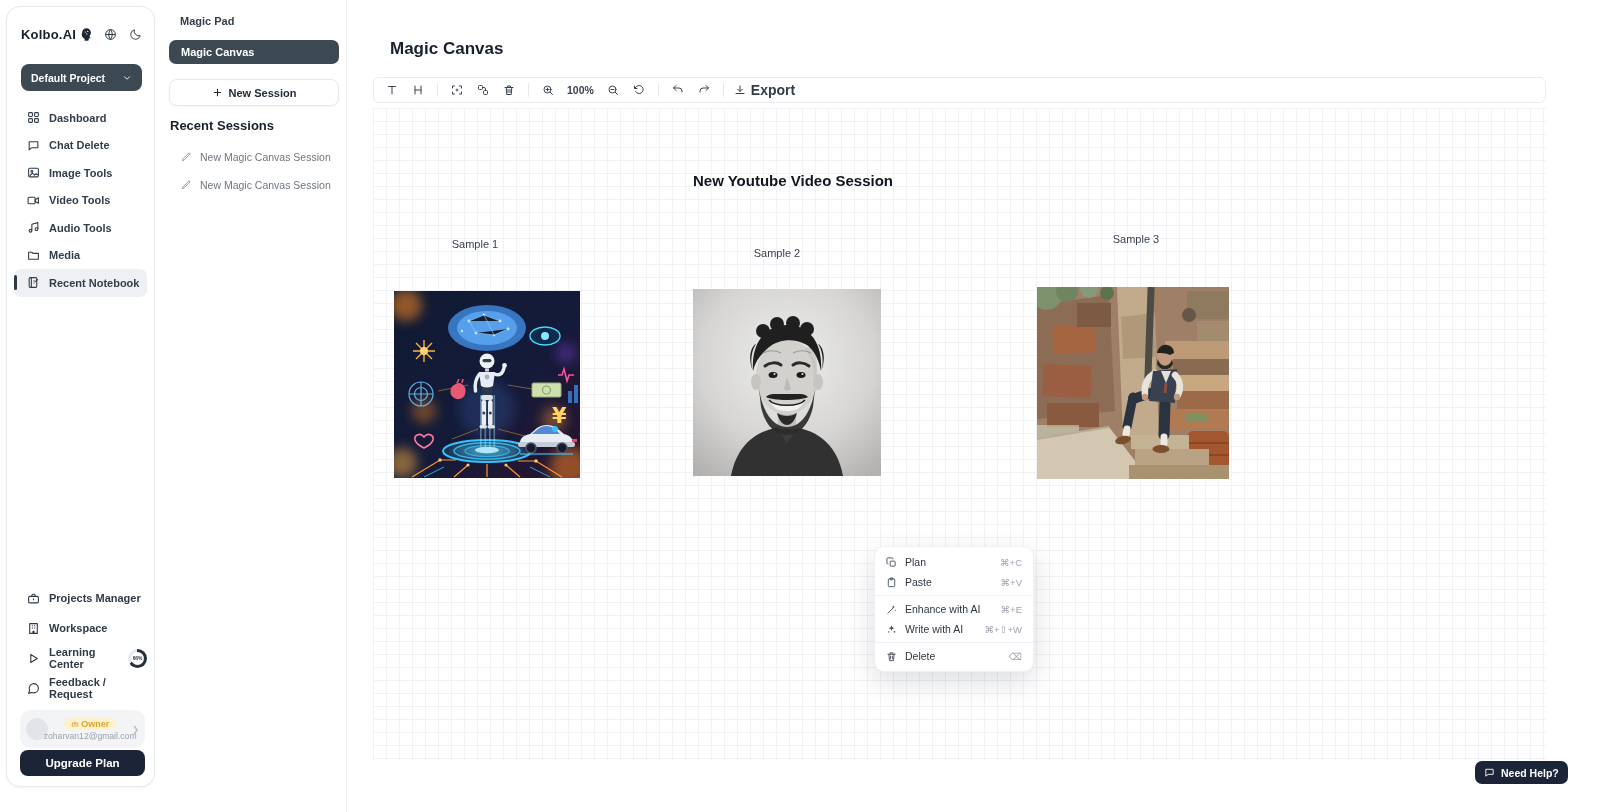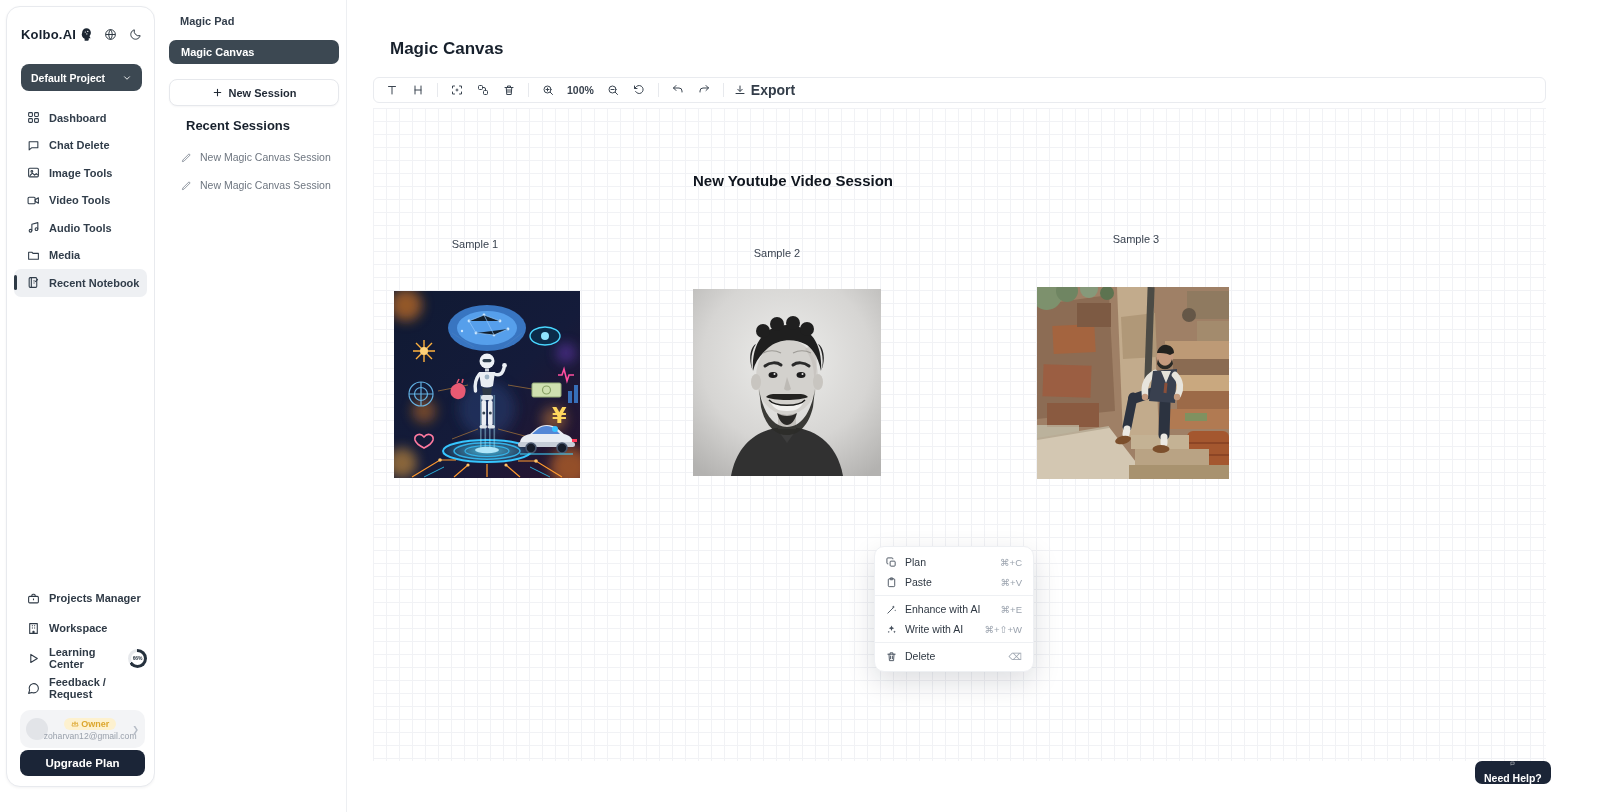--- a/index.html
+++ b/index.html
@@ -56,22 +56,22 @@
               border-right:1px solid #edeff2; }
   .magic-pad { position:absolute; left:25px; top:15px; font-size:11px; font-weight:600; color:#333e4b; cursor:pointer;text-align:center; }
   .magic-canvas-pill { position:absolute; left:14px; top:40px; width:170px; height:24px; background:#3c4852;
                        border-radius:7px; color:#fff; font-size:11px; font-weight:700; display:flex;
                        align-items:center; padding:0 12px; cursor:pointer; }
   .new-session { position:absolute; left:14px; top:79px; width:170px; height:27px; background:#fff;
                  border:1px solid #e6e8ec; border-radius:8px; font-size:11px; font-weight:700; color:#1f2834;
                  display:flex; align-items:center; justify-content:center; gap:6px; cursor:pointer;
                  font-family:inherit; box-shadow:0 1px 2px rgba(16,24,40,.04); }
   .new-session svg { width:11px; height:11px; }
-  .recent-h { position:absolute; left:31px; top:118px; font-size:13px; font-weight:800; color:#17202c; }
-  .session-item { position:absolute; left:26px; display:flex; gap:8px; align-items:flex-end; font-size:10.5px;
+  .recent-h { position:absolute; left:15px; top:118px; font-size:13px; font-weight:800; color:#17202c; }
+  .session-item { position:absolute; left:26px; display:flex; gap:8px; align-items:flex-start; font-size:10.5px;
                   color:#6e7680; cursor:pointer; }
   .session-item svg { width:11px; height:11px; color:#8b929c; }
 
   
   .main-title { position:absolute; left:390px; top:39px; font-size:17px; font-weight:800; color:#17202c; }
   .toolbar { position:absolute; left:373px; top:77px; width:1173px; height:26px; background:#fff;
              border:1px solid #e9ebef; border-radius:6px; display:flex; align-items:center;
              padding:0 9px; gap:8px; }
   .tb-btn { width:18px; height:18px; display:flex; align-items:center; justify-content:center;
             color:#3a4450; cursor:pointer; border-radius:4px; }
@@ -95,21 +95,21 @@
   .ctx { position:absolute; left:501px; top:438px; width:160px; background:#fff; border:1px solid #eef0f3;
          border-radius:10px; box-shadow:0 10px 28px rgba(15,23,42,.14); padding:5px 0; }
   .ctx-row { display:flex; align-items:center; gap:8px; height:20px; padding:0 11px; font-size:10.5px;
              color:#2e3742; font-weight:500; cursor:pointer; }
   .ctx-row svg { width:11px; height:11px; color:#454f5c; flex:0 0 auto; }
   .ctx-short { margin-left:auto; font-size:9.5px; color:#9ba3ae; }
   .ctx-div { height:1px; background:#eef0f3; margin:3px 0; }
 
   .help-btn { position:absolute; left:1475px; top:761px; height:23px; background:#1b2537; border:none;
               border-radius:7px; color:#fff; display:flex; align-items:center; gap:6px; padding:0 9px;
-              font-size:10.5px; font-weight:700; cursor:pointer; font-family:inherit;flex-direction:column; }
+              font-size:10.5px; font-weight:700; cursor:pointer; font-family:inherit; }
   .help-btn svg { width:11px; height:11px; }
 </style>
 </head>
 <body>
 
 <div class="stage">
 
   <aside class="sidebar">
     <div class="logo-row">
       <span class="brand">Kolbo.AI</span>

